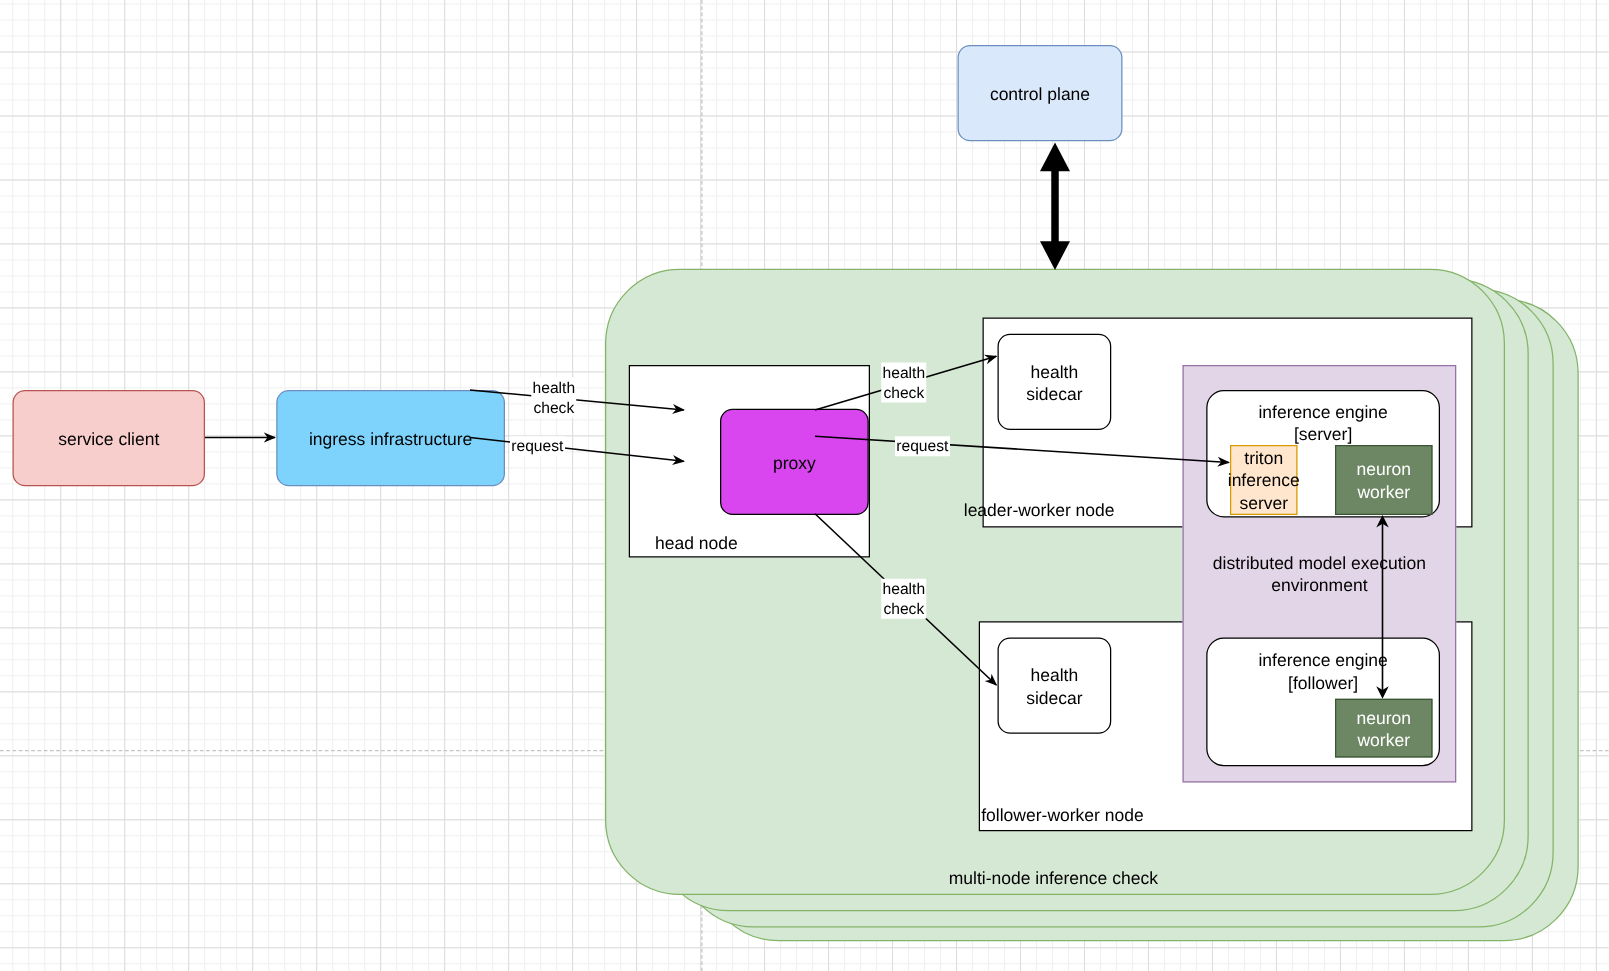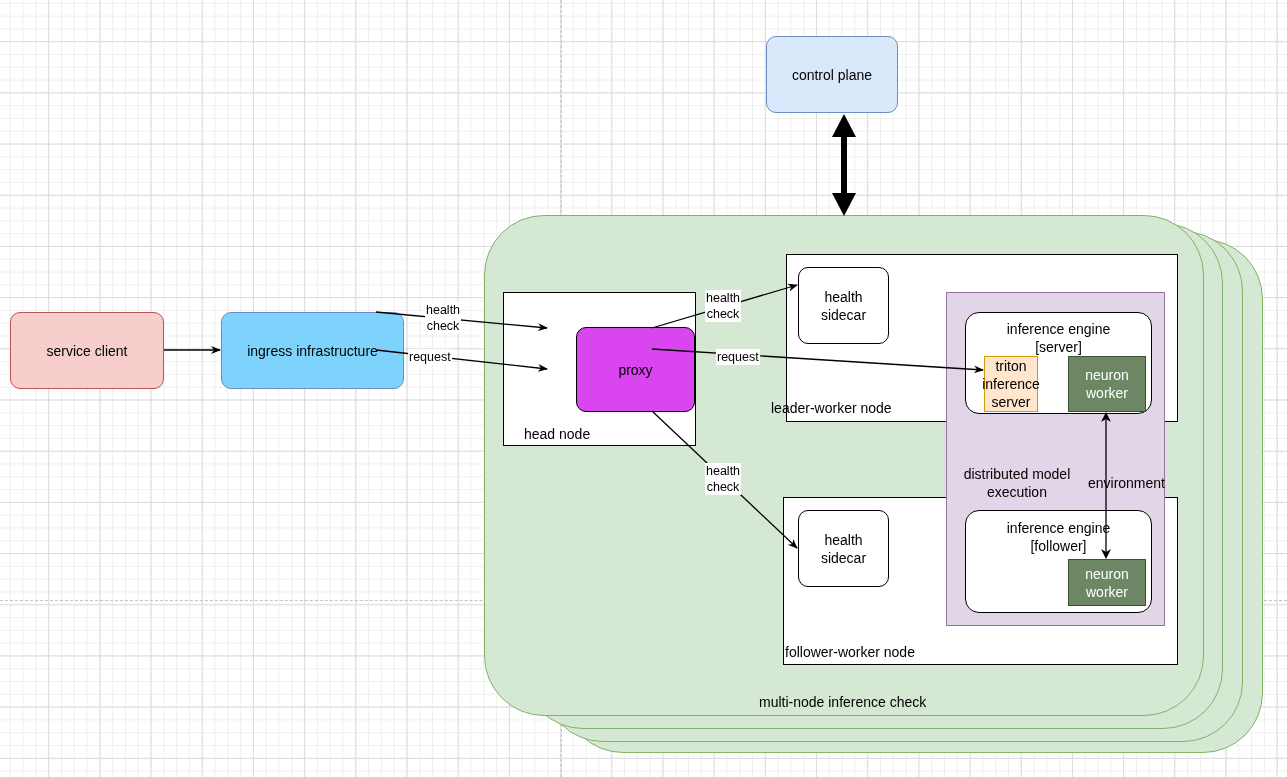--- a/index.html
+++ b/index.html
@@ -64,21 +64,21 @@
 <div class="box rounded" style="left:798px;top:267px;width:91px;height:77px;background:#fff;border:1.3px solid #000;flex-direction:column;">
   <span>health</span>
   <span>sidecar</span>
 </div>
 <div class="box rounded" style="left:798px;top:510px;width:91px;height:77px;background:#fff;border:1.3px solid #000;flex-direction:column;">
   <span>health</span>
   <span>sidecar</span>
 </div>
 
 <div class="box" style="left:946px;top:292px;width:219px;height:334px;background:#e1d5e7;border:1.3px solid #9673a6;"></div>
-<div class="box" style="left:946px;top:440px;width:219px;height:38px;margin-top:24px;">
+<div class="box" style="left:946px;top:440px;width:219px;height:38px;flex-direction:column;">
   <span>distributed model execution</span>
   <span>environment</span>
 </div>
 
 <div class="box rounded" style="left:965px;top:312px;width:187px;height:102px;background:#fff;border:1.3px solid #000;border-radius:14px;"></div>
 <div class="box" style="left:965px;top:320px;width:187px;height:36px;flex-direction:column;">
   <span>inference engine</span>
   <span>[server]</span>
 </div>
 

